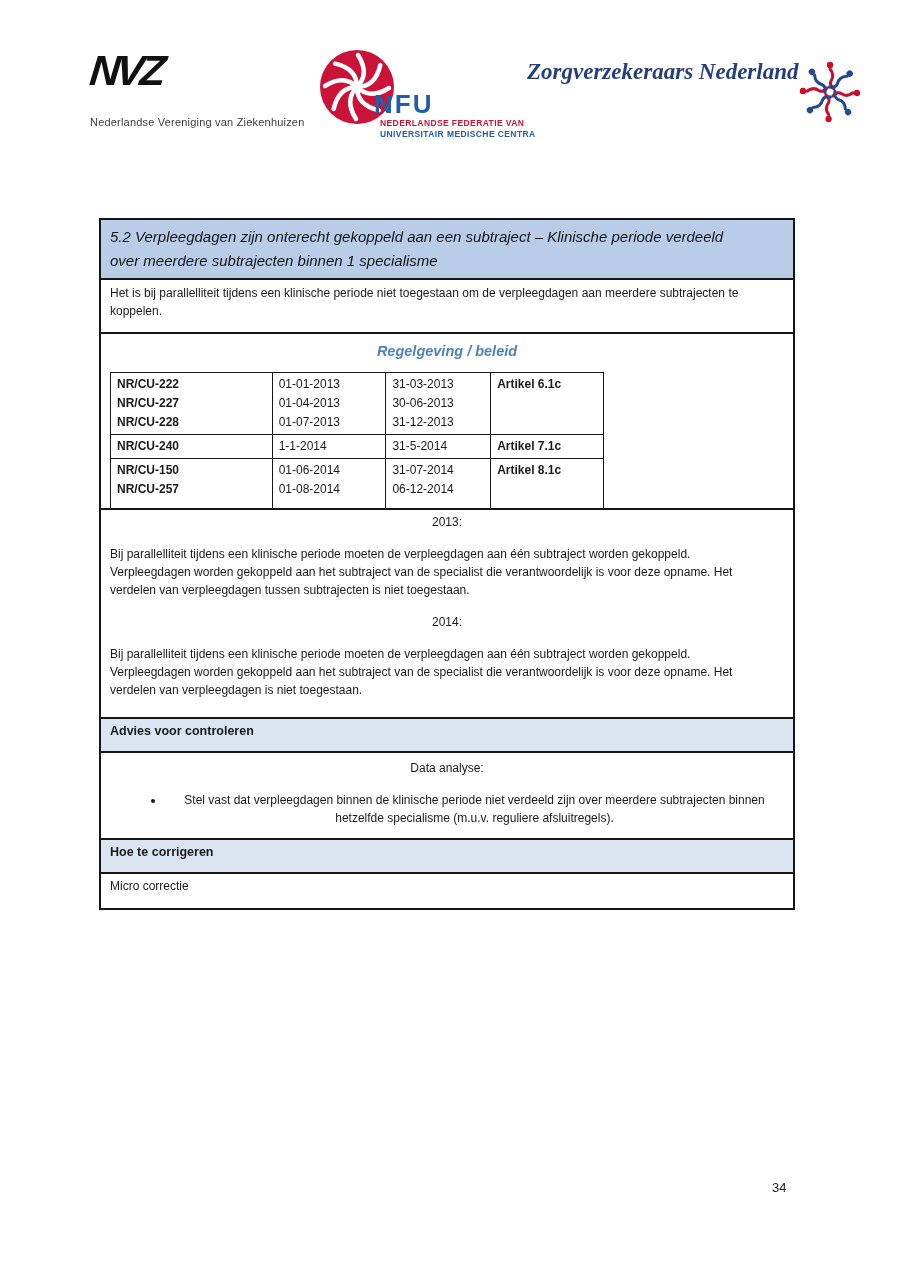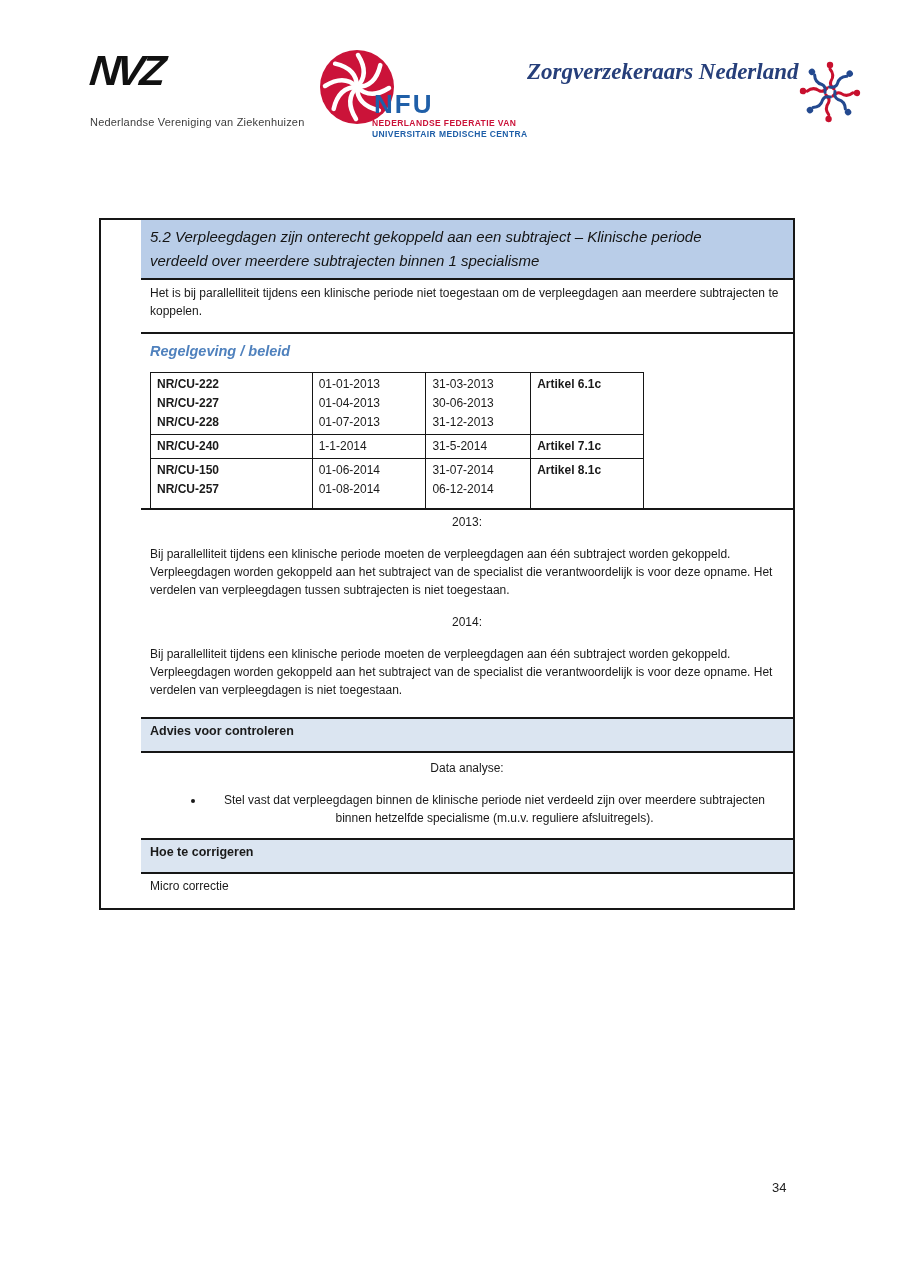--- a/index.html
+++ b/index.html
@@ -23,54 +23,54 @@
     transform: skewX(-6deg);
   }
   .nvz-tagline { margin-top: 26px; font-size: 11px; color: #3d3d3d; letter-spacing: 0.2px; }
 
   .nfu-logo { position: absolute; left: 318px; top: 45px; width: 210px; height: 100px; }
   .nfu-swirl { position: absolute; left: 0; top: 3px; }
   .nfu-mark {
     position: absolute; left: 40px; top: 44px;
     font-size: 26px; font-weight: bold; color: #1f5fa8; letter-spacing: 2px; margin-left: 16px;
   }
-  .nfu-cap { position: absolute; left: 54px; top: 73px; font-size: 8.5px; font-weight: bold; letter-spacing: 0.4px; line-height: 11px; white-space: nowrap; }
+  .nfu-cap { position: absolute; left: 62px; top: 73px; font-size: 8.5px; font-weight: bold; letter-spacing: 0.4px; line-height: 11px; white-space: nowrap; }
   .nfu-cap .l1 { color: #cb1339; }
   .nfu-cap .l2 { color: #1f5fa8; }
 
   .zn-logo { position: absolute; left: 527px; top: 55px; width: 350px; height: 80px; }
   .zn-name {
     position: absolute; left: 0; top: 4px;
     font-family: "Liberation Serif", serif;
     font-style: italic; font-weight: bold;
     font-size: 23px; color: #263f7a; white-space: nowrap;
   }
   .zn-emblem { position: absolute; left: 262px; top: -2px; }
 
   
   .doc-box {
     position: absolute; left: 99px; top: 218px; width: 696px;
     border: 2px solid #161616;
-    font-size: 12px; line-height: 18px; padding-left: 40px;
+    font-size: 12px; line-height: 18px;
   }
   .row { border-bottom: 2px solid #161616; padding: 4px 9px; }
   .row:last-child { border-bottom: none; }
 
   .row-title {
     min-height: 58px; background: #b9cde8;
     font-style: italic; font-size: 15px; line-height: 24px;
     padding: 5px 40px 5px 9px; color: #141414;
   }
   .row-intro { min-height: 52px; padding-bottom: 12px; }
   .row-intro p { max-width: 660px; }
 
   .row-regel { min-height: 159px; padding: 6px 9px 0 9px; }
   .regel-heading {
     color: #4f81bd; font-weight: bold; font-style: italic;
-    font-size: 14.5px; margin: 2px 0 12px 0;
+    font-size: 14.5px; margin: 2px 0 12px 0; text-align: center;
   }
   table.regel-table { border-collapse: collapse; width: 494px; }
   table.regel-table td {
     border: 1.5px solid #161616; vertical-align: top;
     padding: 2px 6px; font-size: 12px; line-height: 19px;
   }
   table.regel-table td.c-code   { width: 162px; font-weight: bold; }
   table.regel-table td.c-start  { width: 114px; }
   table.regel-table td.c-end    { width: 105px; }
   table.regel-table td.c-art    { width: 113px; font-weight: bold; }

